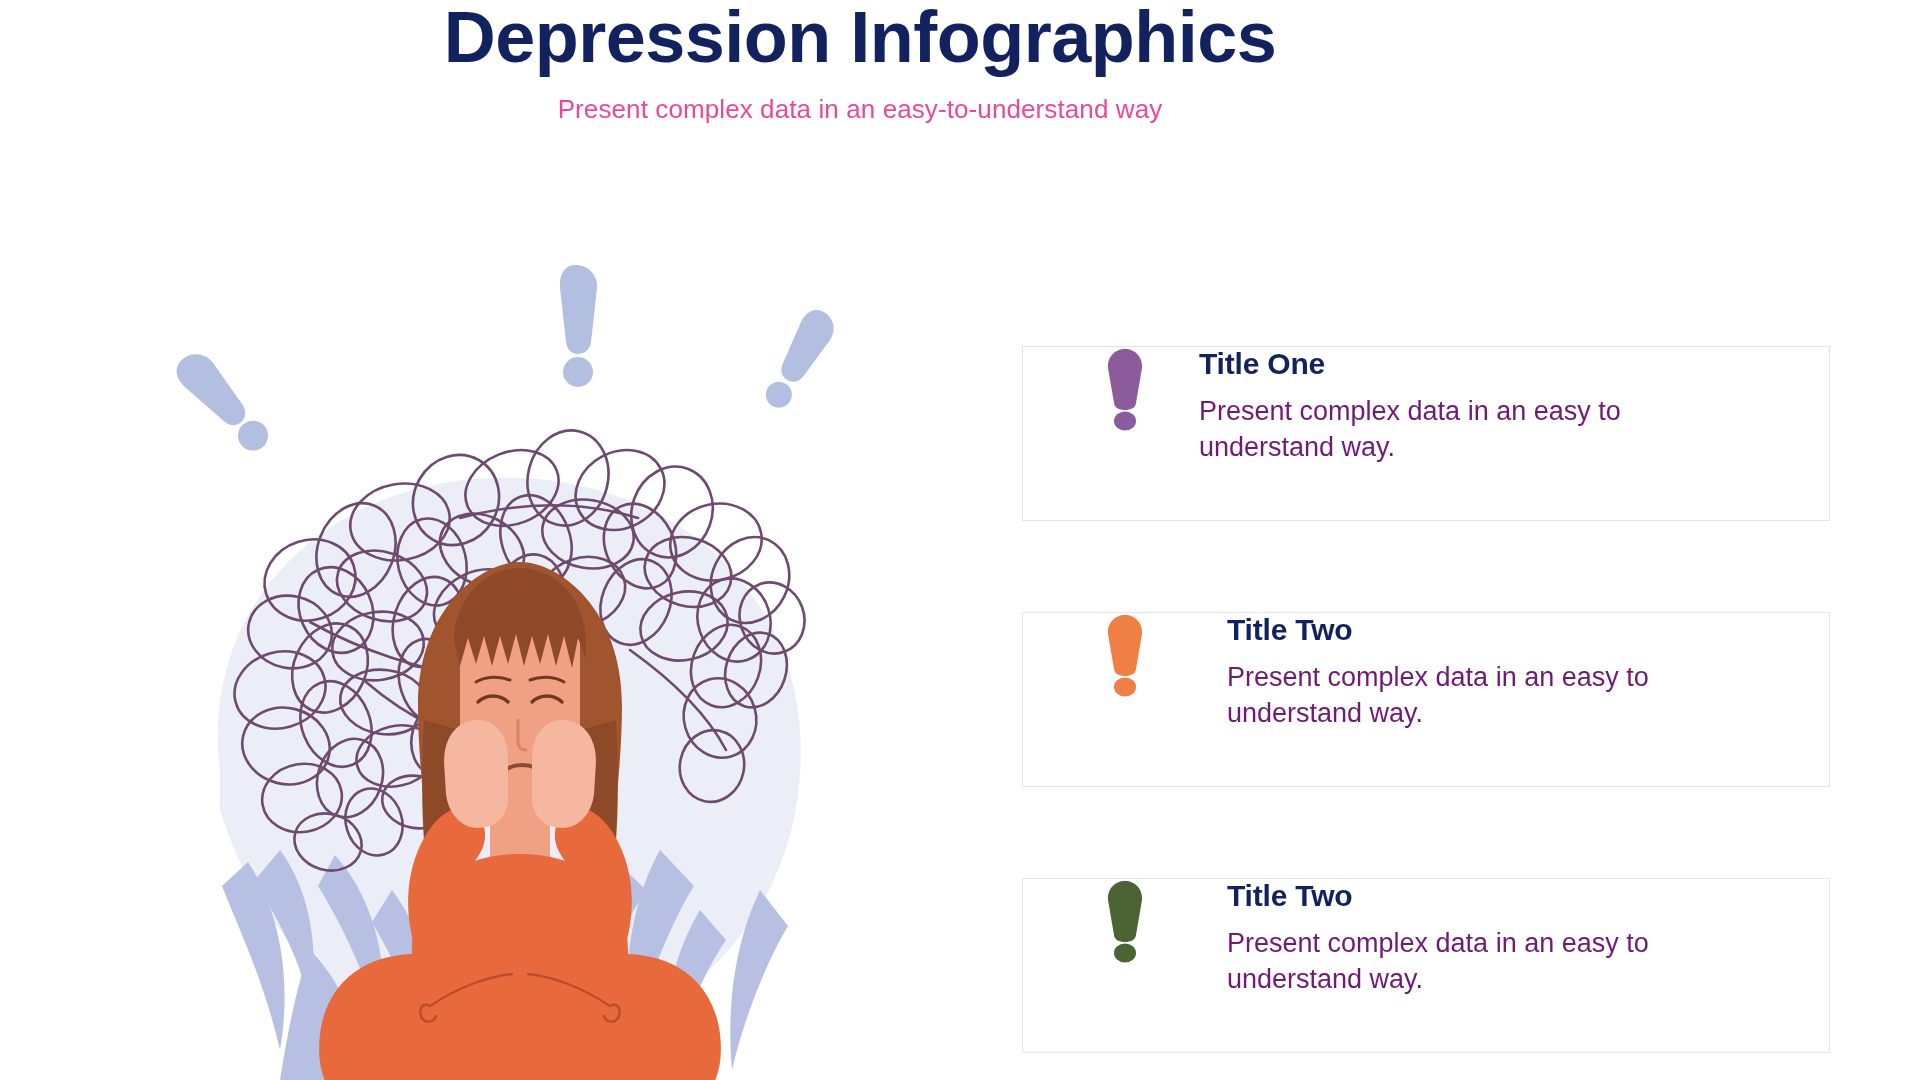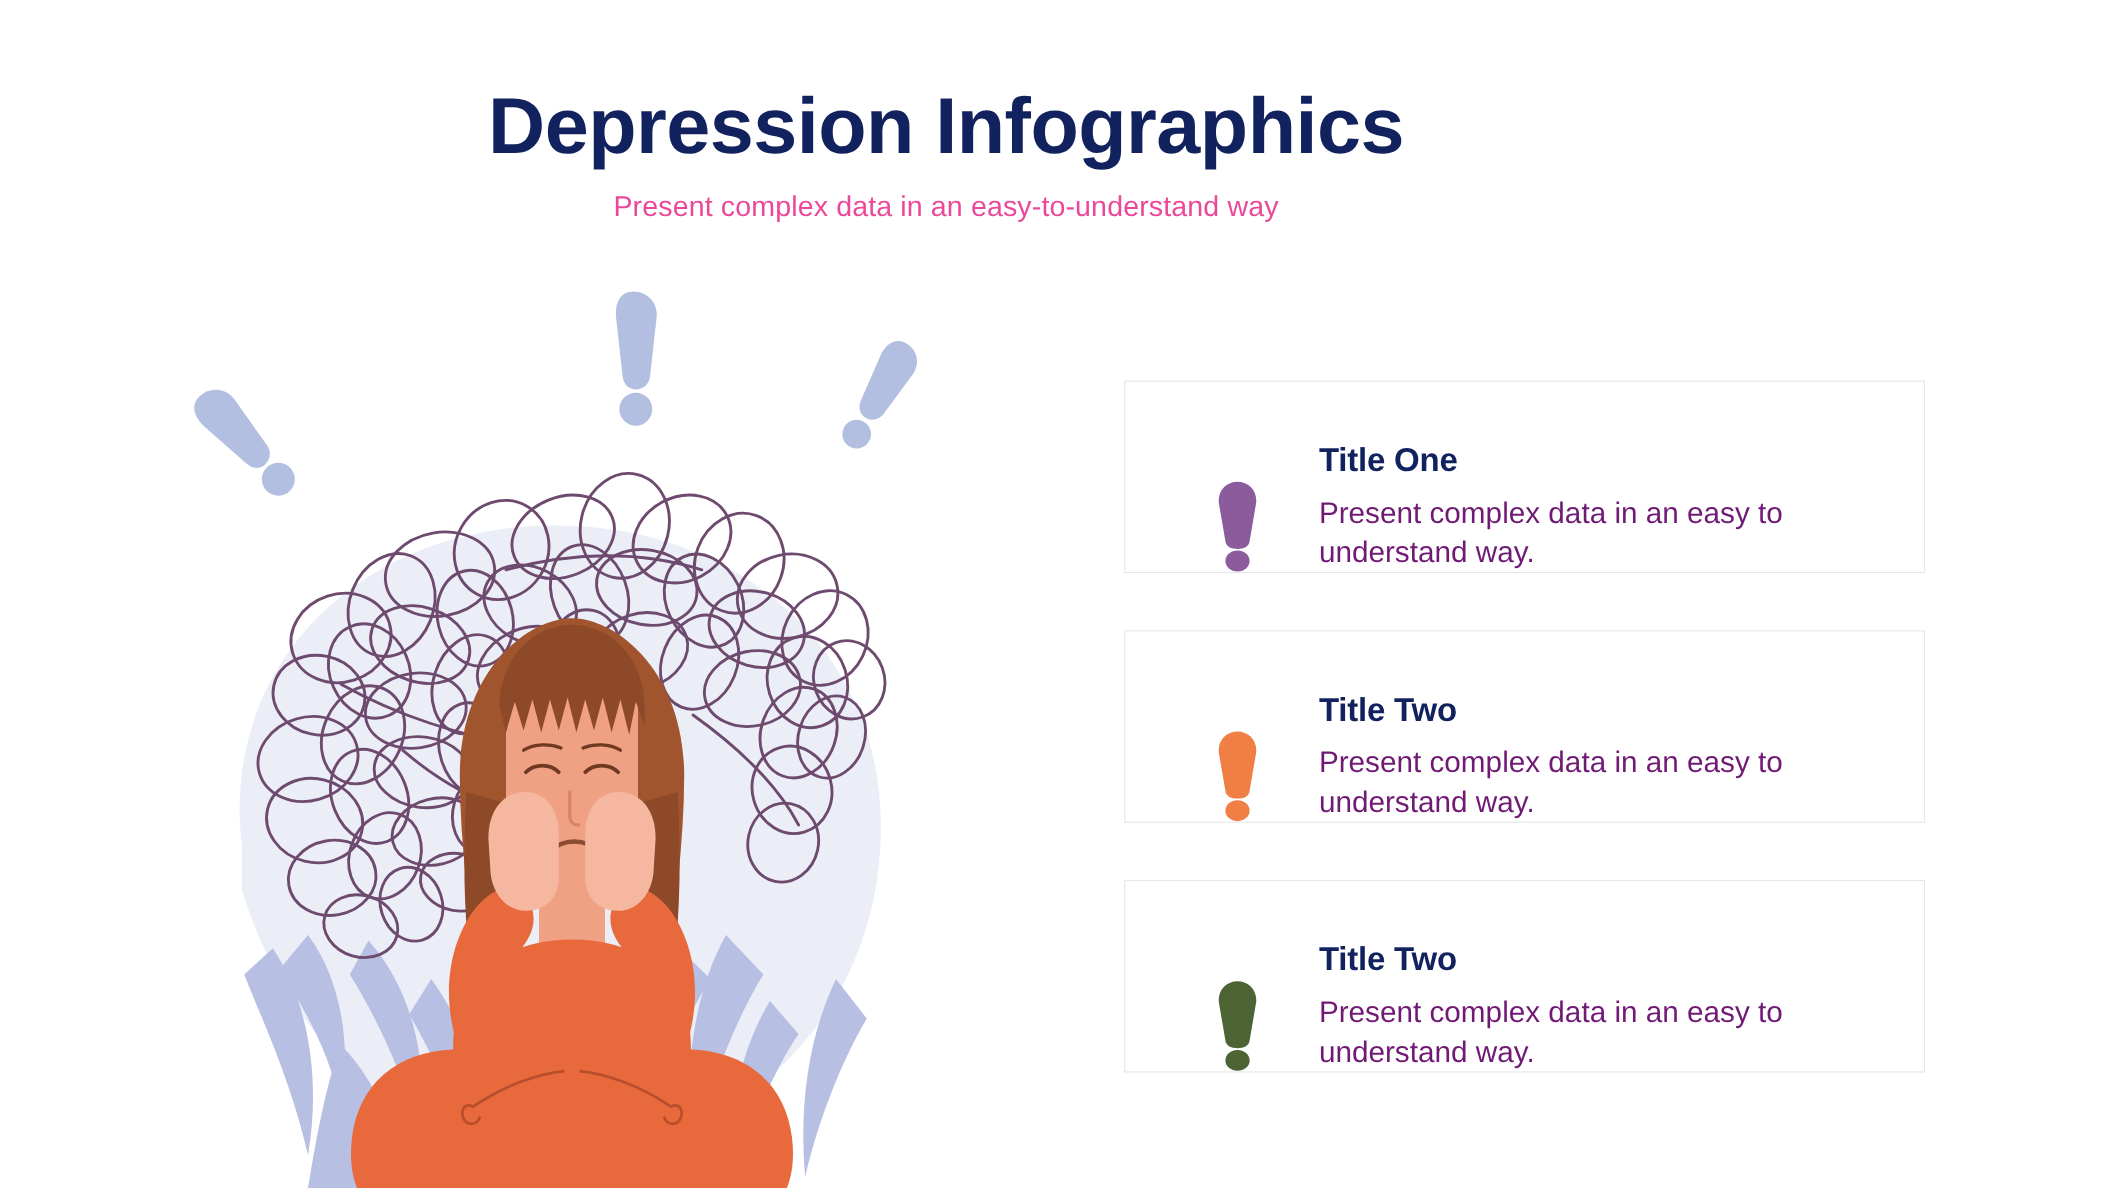--- a/index.html
+++ b/index.html
@@ -15,21 +15,20 @@
     position: relative;
   }
 
   
   .header {
     position: absolute;
     top: 0;
     left: 0;
     width: 1720px;
     text-align: center;
-    padding-top: 78px;
   }
   .page-title {
     font-family: "Liberation Sans", sans-serif;
     font-size: 72px;
     font-weight: 700;
     color: #11225e;
     letter-spacing: -0.5px;
     line-height: 1.05;
     margin: 0;
   }
@@ -58,30 +57,31 @@
 
   
   .cards {
     position: absolute;
     left: 1022px;
     top: 346px;
     width: 728px;
   }
   .card {
     box-sizing: border-box;
-    width: 728px;
+    width: 808px;
     height: 175px;
     border: 1px solid #e6e6e8;
     background: #ffffff;
     display: flex;
-    align-items: flex-end;
+    align-items: flex-start;
     padding: 0 0 0 72px;
   }
   .card + .card {
-    margin-top: 52px;
+    margin-top: 91px;
+    gap: 28px;
   }
   .card-icon {
     width: 60px;
     flex: 0 0 60px;
     display: flex;
     align-items: center;
     justify-content: center;
   }
   .card-icon svg { display: block; }
   .card-body {

